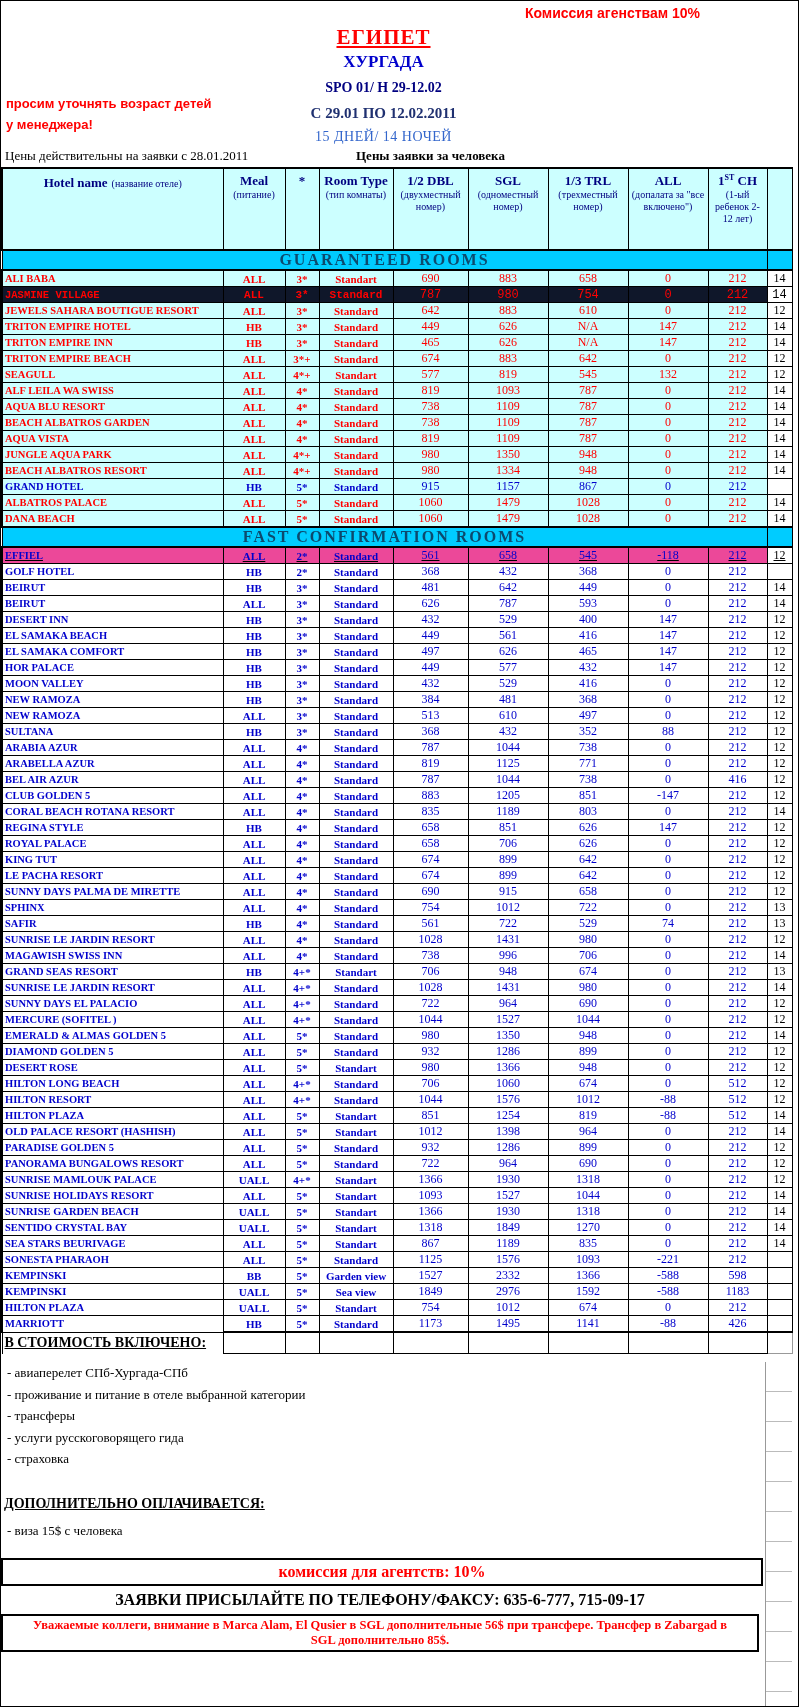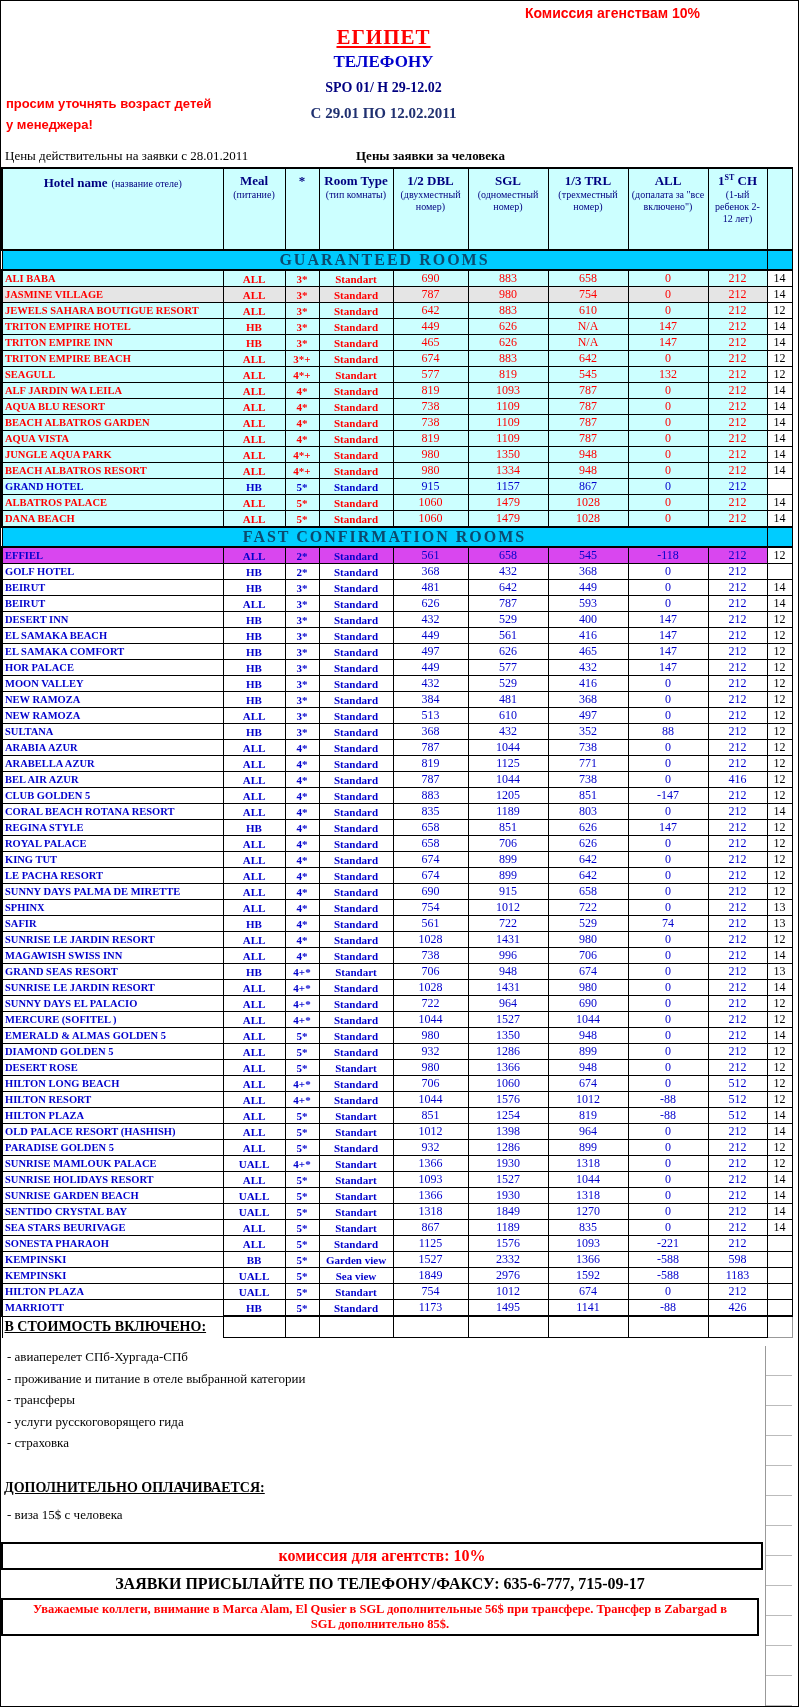--- a/index.html
+++ b/index.html
@@ -67,23 +67,24 @@
 </style>
 </head>
 <body>
 
 <div class="sheet">
 
   <div class="tophead">
     <div class="commission-top">Комиссия агенствам 10%</div>
     <div class="center-stack">
       <div class="t-country">ЕГИПЕТ</div>
-      <div class="t-city">ТЕЛЕФОНУ</div>
+      <div class="t-city">ХУРГАДА</div>
       <div class="t-spo">SPO 01/ H 29-12.02</div>
       <div class="t-dates">С 29.01 ПО 12.02.2011</div>
+      <div class="t-duration">15 ДНЕЙ/  14 НОЧЕЙ</div>
     </div>
     <div class="left-note">
       <div>просим уточнять возраст детей</div>
       <div>у менеджера!</div>
     </div>
   </div>
 
   <div class="valid-row">
     <span class="valid-left">Цены действительны на заявки с 28.01.2011</span>
     <span class="valid-right">Цены заявки за человека</span>
@@ -154,21 +155,21 @@
           <td class="c-meal r">ALL</td>
           <td class="c-star r">3*</td>
           <td class="c-room r">Standart</td>
           <td class="c-num r">690</td>
           <td class="c-num r">883</td>
           <td class="c-num r">658</td>
           <td class="c-num r">0</td>
           <td class="c-num thick-r r">212</td>
           <td class="c-days">14</td>
         </tr>
-        <tr class="data" style="background: #e5e5e5;">
+        <tr class="data" style="background: #0f172a; font-family: Liberation Mono, monospace;">
           <td class="c-hotel edge-l r">JASMINE VILLAGE</td>
           <td class="c-meal r">ALL</td>
           <td class="c-star r">3*</td>
           <td class="c-room r">Standard</td>
           <td class="c-num r">787</td>
           <td class="c-num r">980</td>
           <td class="c-num r">754</td>
           <td class="c-num r">0</td>
           <td class="c-num thick-r r">212</td>
           <td class="c-days">14</td>
@@ -227,21 +228,21 @@
           <td class="c-star r">4*+</td>
           <td class="c-room r">Standart</td>
           <td class="c-num r">577</td>
           <td class="c-num r">819</td>
           <td class="c-num r">545</td>
           <td class="c-num r">132</td>
           <td class="c-num thick-r r">212</td>
           <td class="c-days">12</td>
         </tr>
         <tr class="data" style="background: rgb(204, 255, 255);">
-          <td class="c-hotel edge-l r">ALF JARDIN WA LEILA</td>
+          <td class="c-hotel edge-l r">ALF LEILA WA SWISS</td>
           <td class="c-meal r">ALL</td>
           <td class="c-star r">4*</td>
           <td class="c-room r">Standard</td>
           <td class="c-num r">819</td>
           <td class="c-num r">1093</td>
           <td class="c-num r">787</td>
           <td class="c-num r">0</td>
           <td class="c-num thick-r r">212</td>
           <td class="c-days">14</td>
         </tr>
@@ -338,21 +339,21 @@
           <td class="c-num r">1479</td>
           <td class="c-num r">1028</td>
           <td class="c-num r">0</td>
           <td class="c-num thick-r r">212</td>
           <td class="c-days">14</td>
         </tr>
         <tr class="band">
           <td colspan="9">FAST CONFIRMATION ROOMS</td>
           <td></td>
         </tr>
-        <tr class="data" style="background: #d946ef;">
+        <tr class="data" style="background: #ec4899; text-decoration: underline;">
           <td class="c-hotel edge-l b">EFFIEL</td>
           <td class="c-meal b">ALL</td>
           <td class="c-star b">2*</td>
           <td class="c-room b">Standard</td>
           <td class="c-num b">561</td>
           <td class="c-num b">658</td>
           <td class="c-num b">545</td>
           <td class="c-num b">-118</td>
           <td class="c-num thick-r b">212</td>
           <td class="c-days">12</td>
@@ -790,20 +791,32 @@
           <td class="c-days">14</td>
         </tr>
         <tr class="data" style="background: rgb(255, 255, 255);">
           <td class="c-hotel edge-l b">PARADISE GOLDEN 5</td>
           <td class="c-meal b">ALL</td>
           <td class="c-star b">5*</td>
           <td class="c-room b">Standard</td>
           <td class="c-num b">932</td>
           <td class="c-num b">1286</td>
           <td class="c-num b">899</td>
+          <td class="c-num b">0</td>
+          <td class="c-num thick-r b">212</td>
+          <td class="c-days">12</td>
+        </tr>
+        <tr class="data" style="background: rgb(255, 255, 255);">
+          <td class="c-hotel edge-l b">PANORAMA BUNGALOWS RESORT</td>
+          <td class="c-meal b">ALL</td>
+          <td class="c-star b">5*</td>
+          <td class="c-room b">Standard</td>
+          <td class="c-num b">722</td>
+          <td class="c-num b">964</td>
+          <td class="c-num b">690</td>
           <td class="c-num b">0</td>
           <td class="c-num thick-r b">212</td>
           <td class="c-days">12</td>
         </tr>
         <tr class="data" style="background: rgb(255, 255, 255);">
           <td class="c-hotel edge-l b">SUNRISE MAMLOUK PALACE</td>
           <td class="c-meal b">UALL</td>
           <td class="c-star b">4+*</td>
           <td class="c-room b">Standart</td>
           <td class="c-num b">1366</td>

